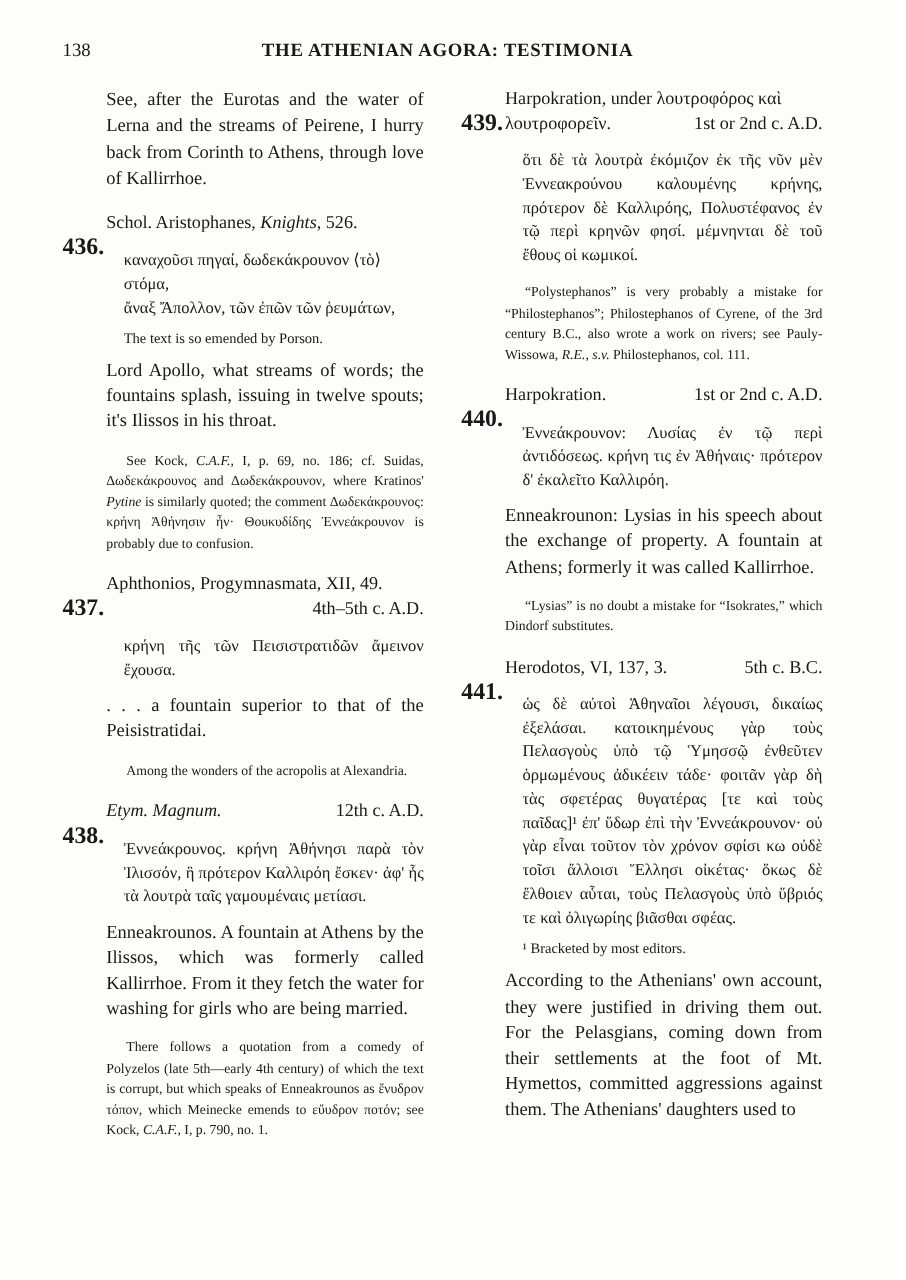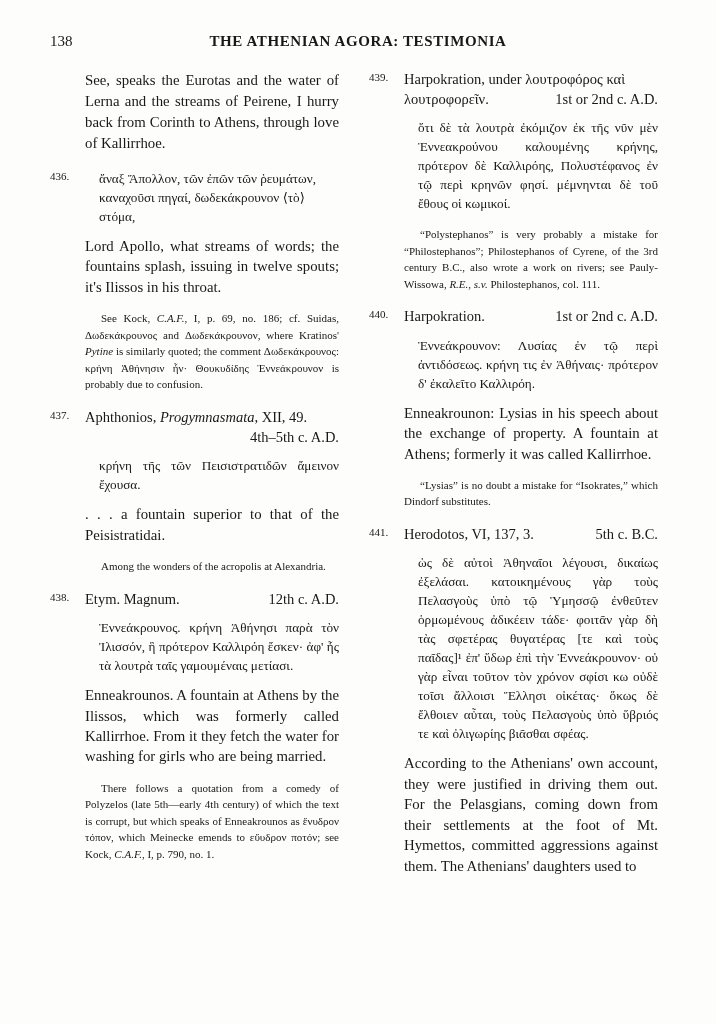--- a/index.html
+++ b/index.html
@@ -33,23 +33,23 @@
   .col { flex: 1; min-width: 0; }
 
   .entry { margin-top: 15px; }
   .entry-heading {
     position: relative;
     padding-left: 35px;
     font-size: 14.5px;
     line-height: 1.35;
   }
   .entry-number {
-    position: absolute; left: 0; top: 0;
-    font-weight: normal;
-    font-size: 11px;
+    position: absolute; left: 0; top: 16px;
+    font-weight: bold;
+    font-size: 19px;
   }
   .entry-date {
     position: absolute; right: 0; bottom: 0;
     white-space: nowrap;
     font-size: 14.5px;
   }
   .entry-heading.date-own-line { padding-bottom: 20px; }
   .entry-body { margin-left: 35px; }
 
   .greek, .greek-verse {
@@ -90,53 +90,55 @@
 
   <div class="header">
     <span class="page-number">138</span>
     <div class="running-title">THE ATHENIAN AGORA: TESTIMONIA</div>
   </div>
 
   <div class="columns">
 
     <div class="col">
 
-      <p class="carryover">See, speaks the Eurotas and the water of Lerna and the streams of Peirene, I hurry back from Corinth to Athens, through love of Kallirrhoe.</p>
+      <p class="carryover">See, after the Eurotas and the water of Lerna and the streams of Peirene, I hurry back from Corinth to Athens, through love of Kallirrhoe.</p>
 
       <section class="entry">
         <div class="entry-heading">
           <span class="entry-number">436.</span>
+          <span class="entry-source"><span>Schol. Aristophanes, </span><span style="font-style: italic;">Knights</span><span>, 526.</span></span>
         </div>
         <div class="entry-body">
           <div class="greek-verse">
+            <div>καναχοῦσι πηγαί, δωδεκάκρουνον ⟨τὸ⟩ στόμα,</div>
             <div>ἄναξ Ἄπολλον, τῶν ἐπῶν τῶν ῥευμάτων,</div>
-            <div>καναχοῦσι πηγαί, δωδεκάκρουνον ⟨τὸ⟩ στόμα,</div>
           </div>
+          <p class="apparatus">The text is so emended by Porson.</p>
           <p class="translation">Lord Apollo, what streams of words; the fountains splash, issuing in twelve spouts; it's Ilissos in his throat.</p>
           <p class="note"><span>See Kock, </span><span style="font-style: italic;">C.A.F.</span><span>, I, p. 69, no. 186; cf. Suidas, Δωδεκάκρουνος and Δωδεκάκρουνον, where Kratinos' </span><span style="font-style: italic;">Pytine</span><span> is similarly quoted; the comment Δωδεκάκρουνος: κρήνη Ἀθήνησιν ἦν· Θουκυδίδης Ἐννεάκρουνον is probably due to confusion.</span></p>
         </div>
       </section>
 
       <section class="entry">
         <div class="entry-heading date-own-line">
           <span class="entry-number">437.</span>
-          <span class="entry-source"><span>Aphthonios, </span><span style="font-style: italic;">Progymnasmata</span><span>, XII, 49.</span></span>
+          <span class="entry-source"><span>Aphthonios, </span><span style="">Progymnasmata</span><span>, XII, 49.</span></span>
           <span class="entry-date">4th–5th c. A.D.</span>
         </div>
         <div class="entry-body">
           <p class="greek">κρήνη τῆς τῶν Πεισιστρατιδῶν ἄμεινον ἔχουσα.</p>
           <p class="translation">. . . a fountain superior to that of the Peisistratidai.</p>
           <p class="note"><span>Among the wonders of the acropolis at Alexandria.</span></p>
         </div>
       </section>
 
       <section class="entry">
         <div class="entry-heading">
           <span class="entry-number">438.</span>
-          <span class="entry-source"><span style="">Etym. Magnum.</span></span>
+          <span class="entry-source"><span style="font-style: italic;">Etym. Magnum.</span></span>
           <span class="entry-date">12th c. A.D.</span>
         </div>
         <div class="entry-body">
           <p class="greek">Ἐννεάκρουνος. κρήνη Ἀθήνησι παρὰ τὸν Ἰλισσόν, ἣ πρότερον Καλλιρόη ἔσκεν· ἀφ' ἧς τὰ λουτρὰ ταῖς γαμουμέναις μετίασι.</p>
           <p class="translation">Enneakrounos. A fountain at Athens by the Ilissos, which was formerly called Kallirrhoe. From it they fetch the water for washing for girls who are being married.</p>
           <p class="note"><span>There follows a quotation from a comedy of Polyzelos (late 5th—early 4th century) of which the text is corrupt, but which speaks of Enneakrounos as ἔνυδρον τόπον, which Meinecke emends to εὔυδρον ποτόν; see Kock, </span><span style="font-style: italic;">C.A.F.</span><span>, I, p. 790, no. 1.</span></p>
         </div>
       </section>
 
     </div>
@@ -169,20 +171,21 @@
       </section>
 
       <section class="entry">
         <div class="entry-heading">
           <span class="entry-number">441.</span>
           <span class="entry-source"><span>Herodotos, VI, 137, 3.</span></span>
           <span class="entry-date">5th c. B.C.</span>
         </div>
         <div class="entry-body">
           <p class="greek">ὡς δὲ αὐτοὶ Ἀθηναῖοι λέγουσι, δικαίως ἐξελάσαι. κατοικημένους γὰρ τοὺς Πελασγοὺς ὑπὸ τῷ Ὑμησσῷ ἐνθεῦτεν ὁρμωμένους ἀδικέειν τάδε· φοιτᾶν γὰρ δὴ τὰς σφετέρας θυγατέρας [τε καὶ τοὺς παῖδας]¹ ἐπ' ὕδωρ ἐπὶ τὴν Ἐννεάκρουνον· οὐ γὰρ εἶναι τοῦτον τὸν χρόνον σφίσι κω οὐδὲ τοῖσι ἄλλοισι Ἕλλησι οἰκέτας· ὅκως δὲ ἔλθοιεν αὗται, τοὺς Πελασγοὺς ὑπὸ ὕβριός τε καὶ ὀλιγωρίης βιᾶσθαι σφέας.</p>
+          <p class="footnote">¹ Bracketed by most editors.</p>
           <p class="translation">According to the Athenians' own account, they were justified in driving them out. For the Pelasgians, coming down from their settlements at the foot of Mt. Hymettos, committed aggressions against them. The Athenians' daughters used to</p>
         </div>
       </section>
 
     </div>
 
   </div>
 </div>
 
 </body></html>

